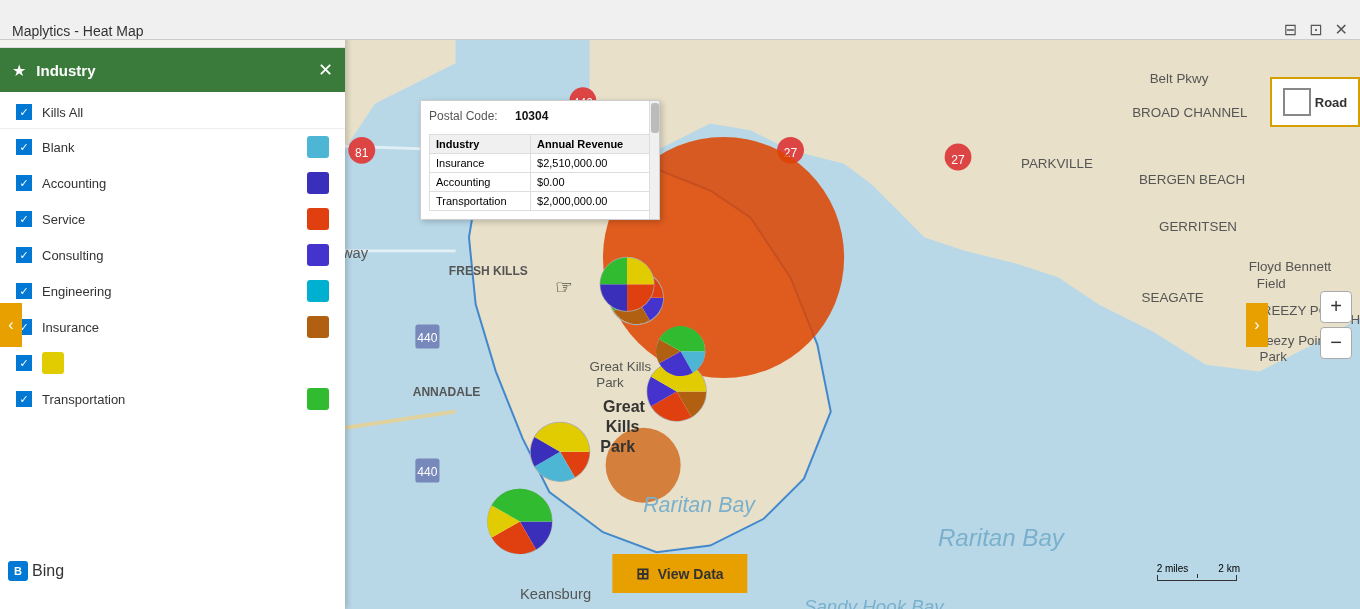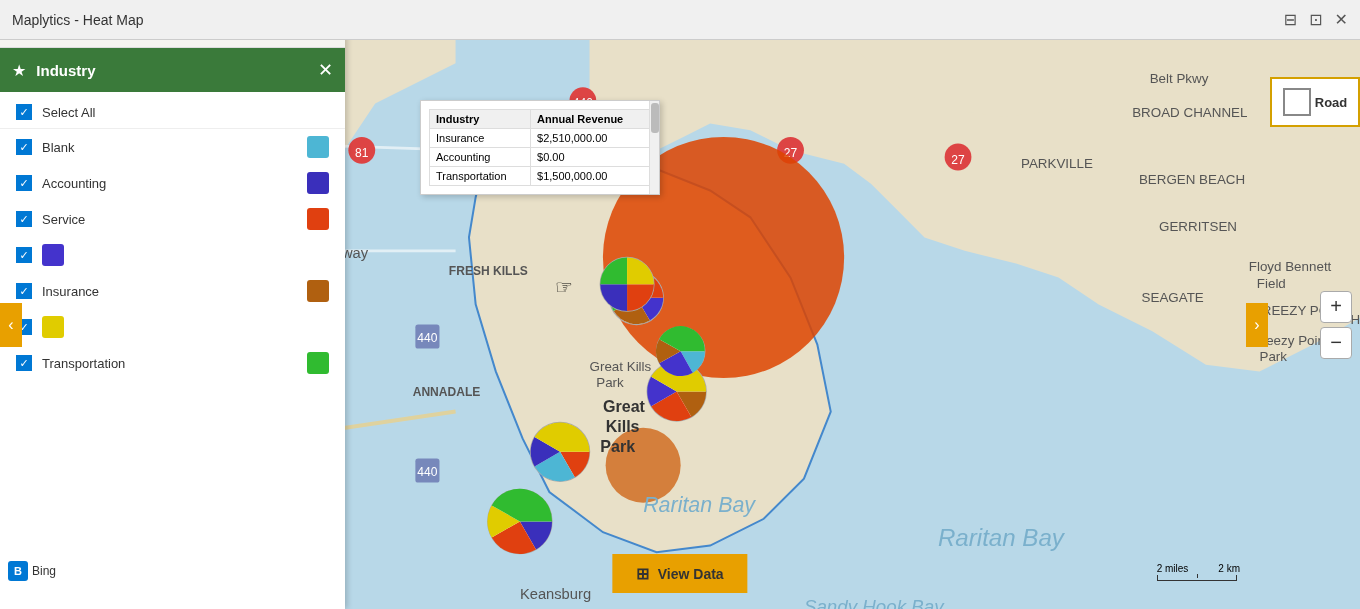--- a/index.html
+++ b/index.html
@@ -2,21 +2,21 @@
 <html><head>
   <meta charset="utf-8">
   <style>
     * { margin: 0; padding: 0; box-sizing: border-box; }
     body { font-family: 'Segoe UI', Arial, sans-serif; width: 1360px; height: 609px; overflow: hidden; position: relative; background: #e8e0d8; }
 
     
     .title-bar {
       position: absolute; top: 0; left: 0; right: 0; height: 40px;
       background: #f0f0f0; border-bottom: 1px solid #ccc;
-      display: flex; align-items: center; justify-content: space-between;
+      display: flex; align-items: flex-end; justify-content: space-between;
       padding: 0 12px; z-index: 100;
     }
     .title-bar-left { display: flex; align-items: center; gap: 8px; font-size: 14px; color: #333; }
     .title-bar-right { display: flex; gap: 12px; }
     .title-bar-btn { font-size: 16px; cursor: pointer; color: #555; background: none; border: none; }
 
     
     .map-area {
       position: absolute; top: 40px; left: 0; right: 0; bottom: 0;
       background: #d4e8f0;
@@ -306,40 +306,44 @@
     <text x="185" y="328" fill="#888" font-size="10" font-family="Arial" font-weight="600">SECTION</text>
 
     <text x="450" y="350" fill="#333" font-size="12" font-family="Arial" font-weight="600">Great</text>
     <text x="452" y="365" fill="#333" font-size="12" font-family="Arial" font-weight="600">Kills</text>
     <text x="448" y="380" fill="#333" font-size="12" font-family="Arial" font-weight="600">Park</text>
   </svg>
 
   <div class="cursor-hand" style="top:235px;left:555px;">☞</div>
 
   <div class="tooltip">
+    <div class="tooltip-row" style="padding-top:8px;">
+      <span class="tooltip-label">Postal Code:</span>
+      <span class="tooltip-value">10304</span>
+    </div>
     <div style="padding: 4px 8px 8px; overflow-y:auto; max-height:100px;">
       <table class="tooltip-table">
         <thead>
           <tr>
             <th>Industry</th>
             <th>Annual Revenue</th>
           </tr>
         </thead>
         <tbody id="tooltip-tbody">
             <tr>
               <td>Insurance</td>
               <td>$2,510,000.00</td>
             </tr>
             <tr>
               <td>Accounting</td>
               <td>$0.00</td>
             </tr>
             <tr>
               <td>Transportation</td>
-              <td>$1,500,000.00</td>
+              <td>$2,000,000.00</td>
             </tr>
           </tbody>
       </table>
     </div>
 
     <div style="position:absolute;right:0;top:0;bottom:0;width:10px;background:#f0f0f0;border-left:1px solid #ddd;">
       <div style="width:8px;height:30px;background:#bbb;border-radius:3px;margin:2px auto;"></div>
     </div>
   </div>
 
@@ -359,21 +363,21 @@
     <button class="zoom-btn">−</button>
   </div>
 
   <button class="view-data-btn">
     <span style="font-size:16px;">⊞</span>
     <span>View Data</span>
   </button>
 
   <div class="bing-logo">
     <div class="bing-icon">B</div>
-    <span style="font-size:12px;color:#333;">Bing</span>
+    <span style="font-size:16px;color:#333;">Bing</span>
   </div>
 
   <div class="scale-bar">
     <div class="scale-labels">
       <span style="font-size:10px;">2 miles</span>
       <span style="font-size:10px;">2 km</span>
     </div>
     <div class="scale-line">
         <div class="scale-mid"></div>
       </div>
@@ -390,41 +394,47 @@
 
   <div class="industry-header">
     <span class="industry-star">★</span>
     <span class="industry-label">Industry</span>
     <button class="industry-close">✕</button>
   </div>
 
   <div class="filter-list">
     <div class="select-all-item">
       <div class="checkbox checked"></div>
-      <span class="filter-label">Select All</span>
+      <span class="filter-label">Kills All</span>
     </div>
     <div id="filter-items-container">
         <div class="filter-item">
     <div class="checkbox checked"></div>
     <span class="filter-label">Blank</span>
     <div class="color-dot" style="background:#4db6d4;"></div>
   </div>
         <div class="filter-item">
     <div class="checkbox checked"></div>
     <span class="filter-label">Accounting</span>
     <div class="color-dot" style="background:#3a2fbb;"></div>
   </div>
         <div class="filter-item">
     <div class="checkbox checked"></div>
     <span class="filter-label">Service</span>
     <div class="color-dot" style="background:#e04010;"></div>
   </div>
         <div class="filter-item">
     <div class="checkbox checked"></div>
+    <span class="filter-label">Consulting</span>
     <div class="color-dot" style="background:#4433cc;"></div>
+  </div>
+        <div class="filter-item">
+    <div class="checkbox checked"></div>
+    <span class="filter-label">Engineering</span>
+    <div class="color-dot" style="background:#00b0d0;"></div>
   </div>
         <div class="filter-item">
     <div class="checkbox checked"></div>
     <span class="filter-label">Insurance</span>
     <div class="color-dot" style="background:#b06010;"></div>
   </div>
         <div class="filter-item">
     <div class="checkbox checked"></div>
     <div class="color-dot" style="background:#e0cc00;"></div>
   </div>

